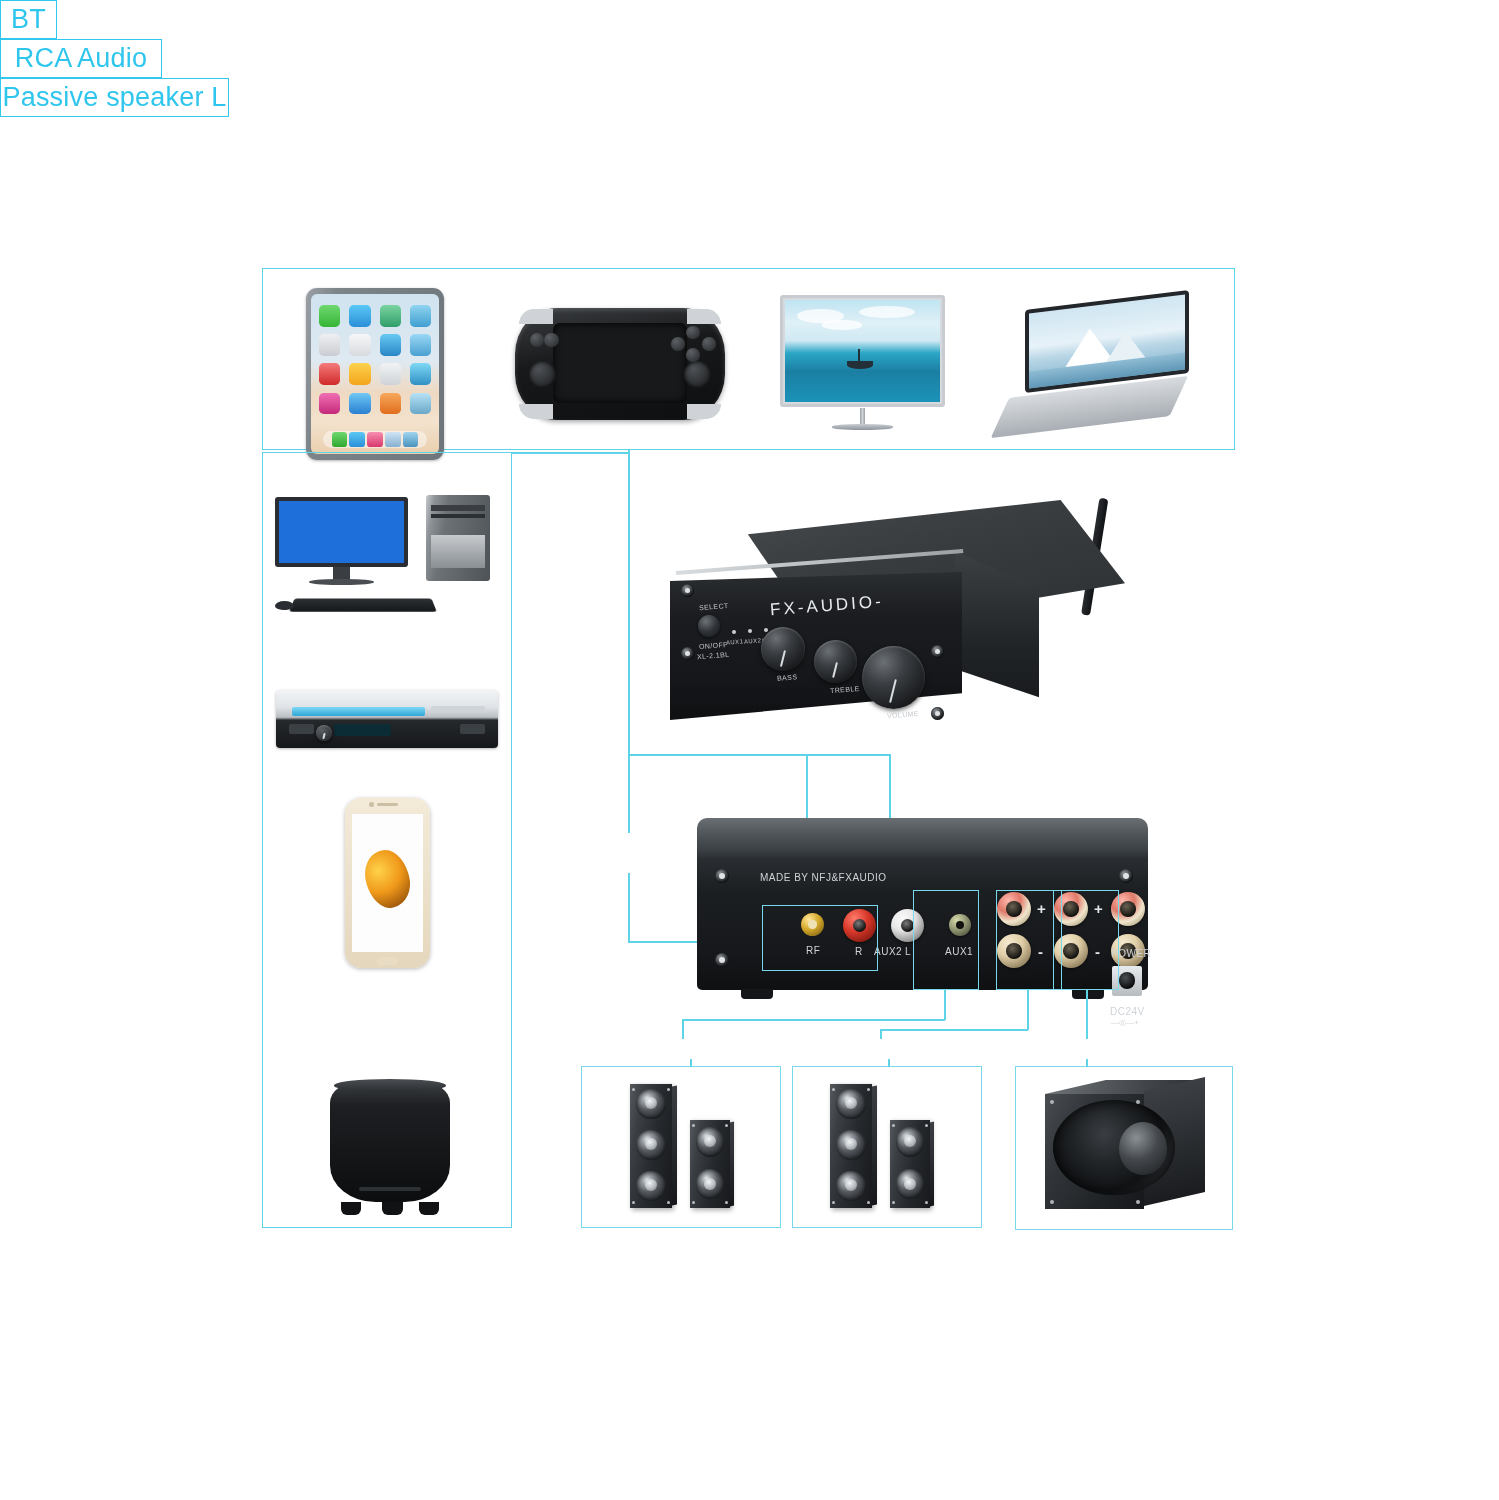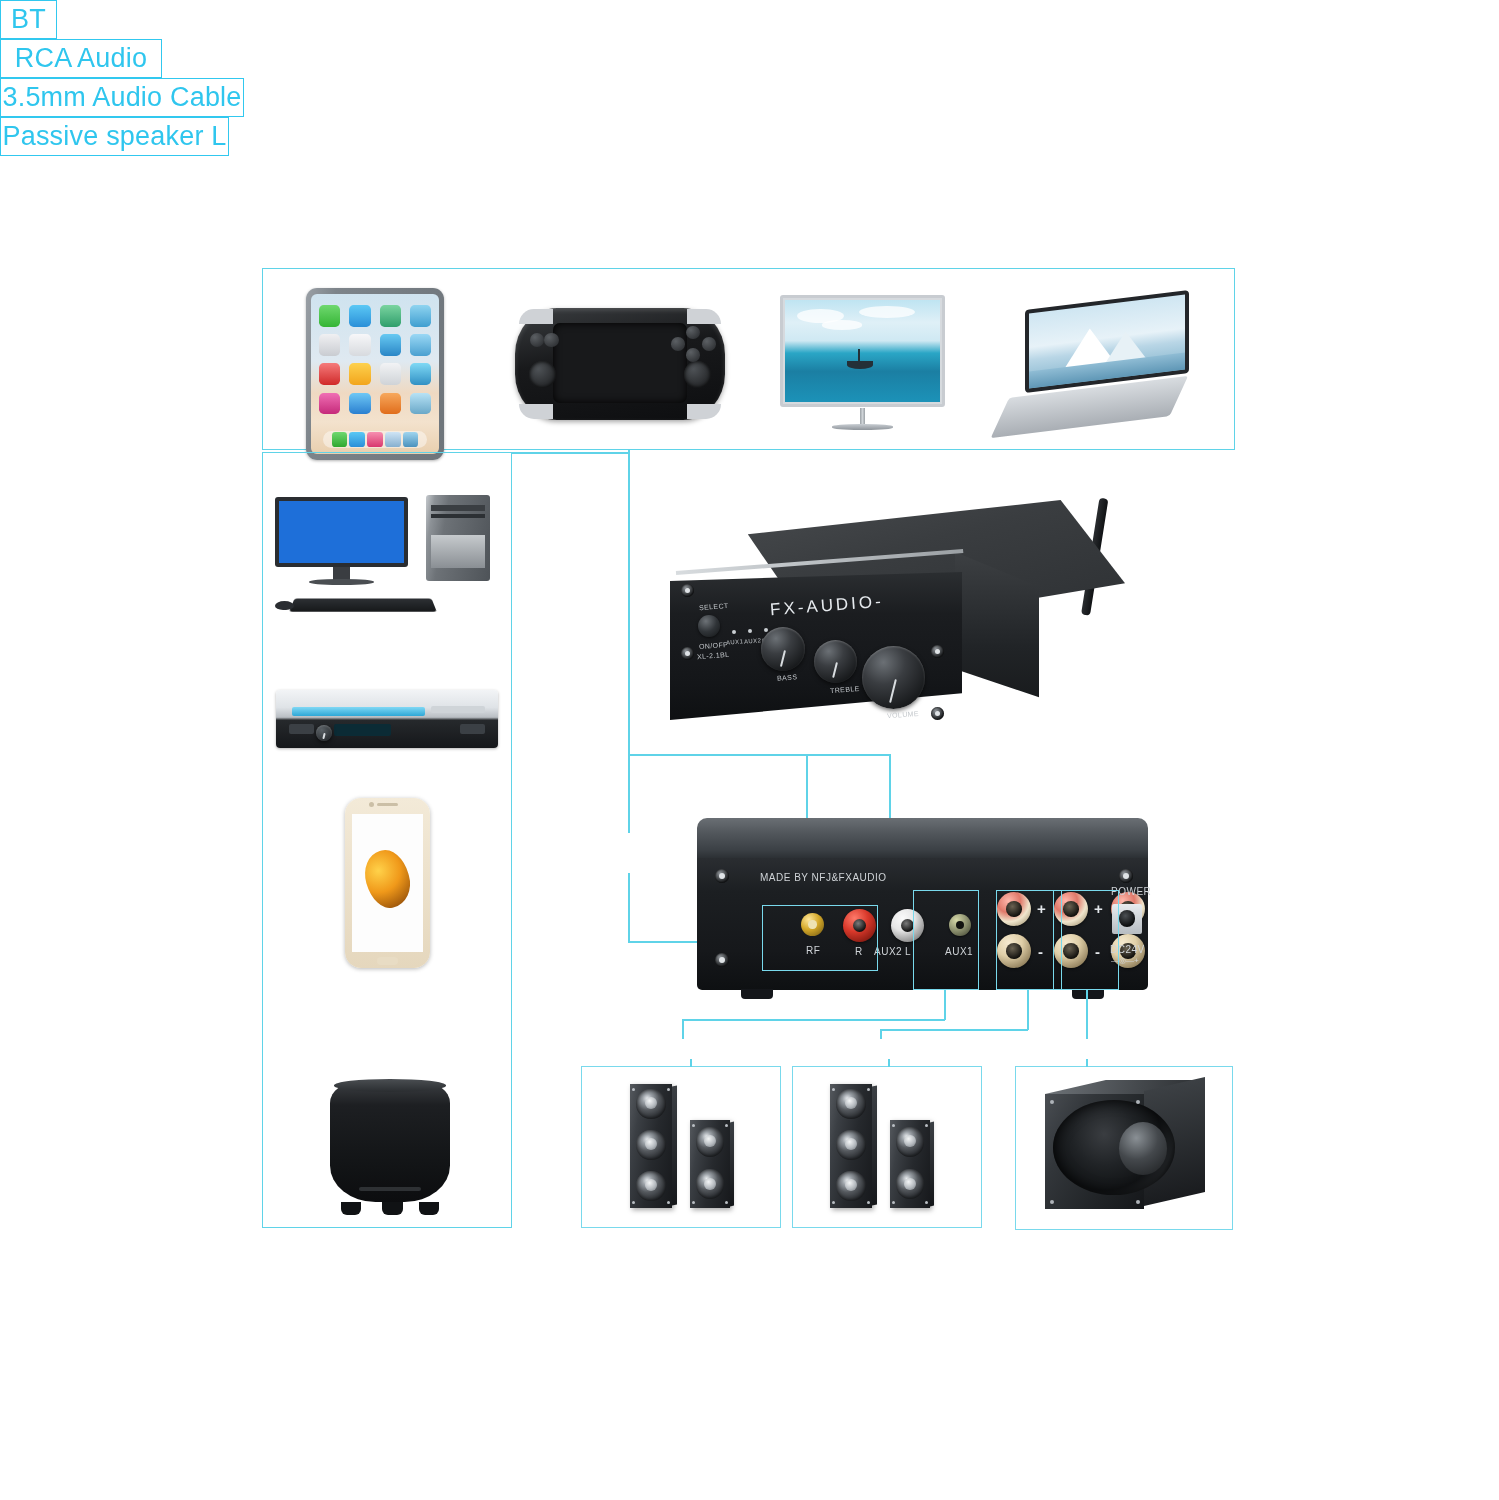--- a/index.html
+++ b/index.html
@@ -365,21 +365,20 @@
 
     <div class="knob" style="left:149px;top:140px;width:43px;height:43px;"></div>
     <div class="lbl" style="left:165px;top:186px;transform:rotate(-4.4deg);">TREBLE</div>
 
     <div class="knob" style="left:197px;top:146px;width:63px;height:63px;"></div>
     <div class="lbl" style="left:222px;top:211px;transform:rotate(-4.4deg);">VOLUME</div>
   </div>
 
   <div class="chip" style="left:608px;top:833px;width:41px;height:37px;">BT</div>
   <div class="chip" style="left:726px;top:833px;width:146px;height:37px;">RCA Audio</div>
-  <div class="chip" style="left:876px;top:833px;width:228px;height:37px;">3.5mm Audio Cable</div>
 
   <div class="rear" style="left:697px;top:818px;width:451px;height:172px;">
     <div class="rtop"></div>
     <div class="rface"></div>
     <div class="foot" style="left:44px;bottom:-9px;width:32px;height:10px;"></div>
     <div class="foot" style="right:44px;bottom:-9px;width:32px;height:10px;"></div>
 
     <div class="rlbl" style="left:39px;top:54px;margin-left:24px;">MADE BY NFJ&amp;FXAUDIO</div>
 
     <div class="scrw" style="left:18px;top:51px;width:14px;height:14px;"></div>
@@ -426,21 +425,21 @@
     <div class="pm" style="left:398px;top:126px;">-</div>
 
     <div class="bp redp" style="left:414px;top:74px;width:34px;height:34px;">
         <i></i>
       </div>
     <div class="bp" style="left:414px;top:116px;width:34px;height:34px;">
         <i></i>
       </div>
   </div>
 
-  <div class="abs" style="left:1105px;top:886px;width:70px;height:90px;">
+  <div class="abs" style="left:1105px;top:948px;width:70px;height:90px;">
     <div class="rlbl" style="left:6px;top:0px;">POWER</div>
     <div class="dcjack" style="left:7px;top:18px;width:30px;height:30px;"></div>
     <div class="rlbl" style="left:5px;top:58px;">DC24V</div>
     <div style="position:absolute;left:6px;top:70px;width:30px;height:9px;color:#cfd3d7;font-size:8px;">—◎—+</div>
   </div>
 
   <div class="abs box-thin" style="left:762px;top:905px;width:116px;height:66px;"></div>
   <div class="abs box-thin" style="left:913px;top:890px;width:66px;height:100px;"></div>
   <div class="abs box-thin" style="left:996px;top:890px;width:66px;height:100px;"></div>
   <div class="abs box-thin" style="left:1053px;top:890px;width:66px;height:100px;"></div>

